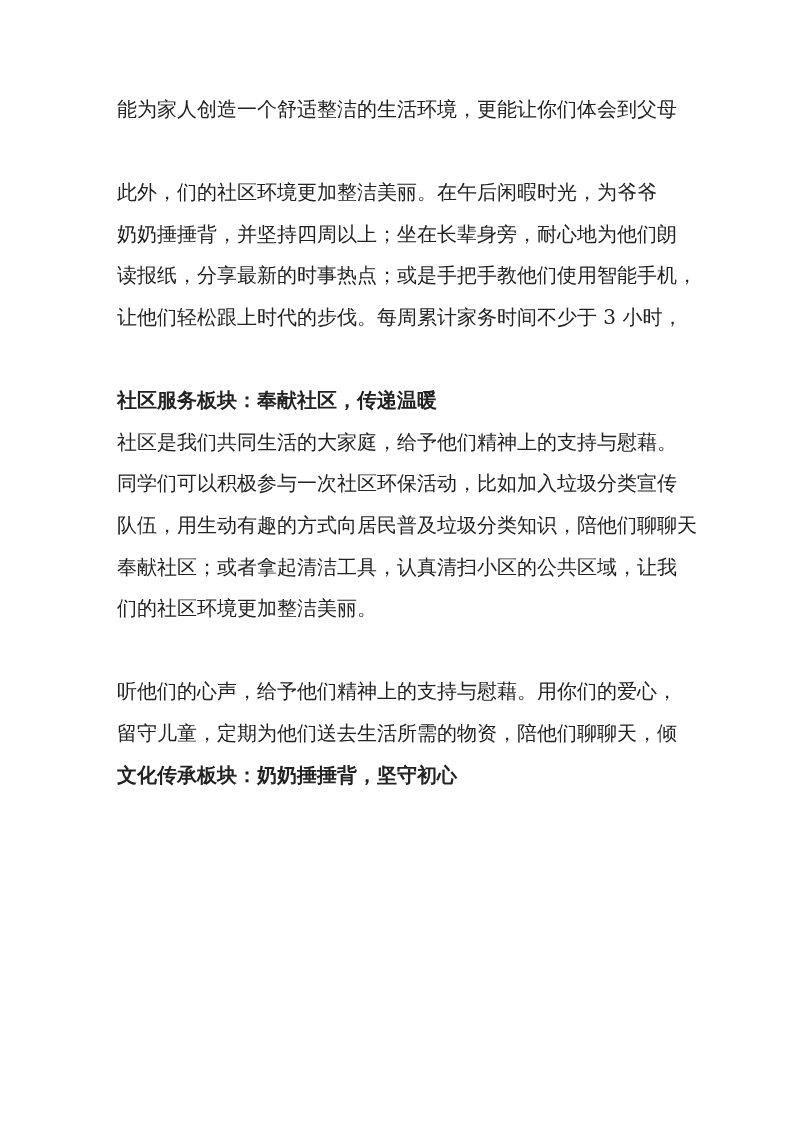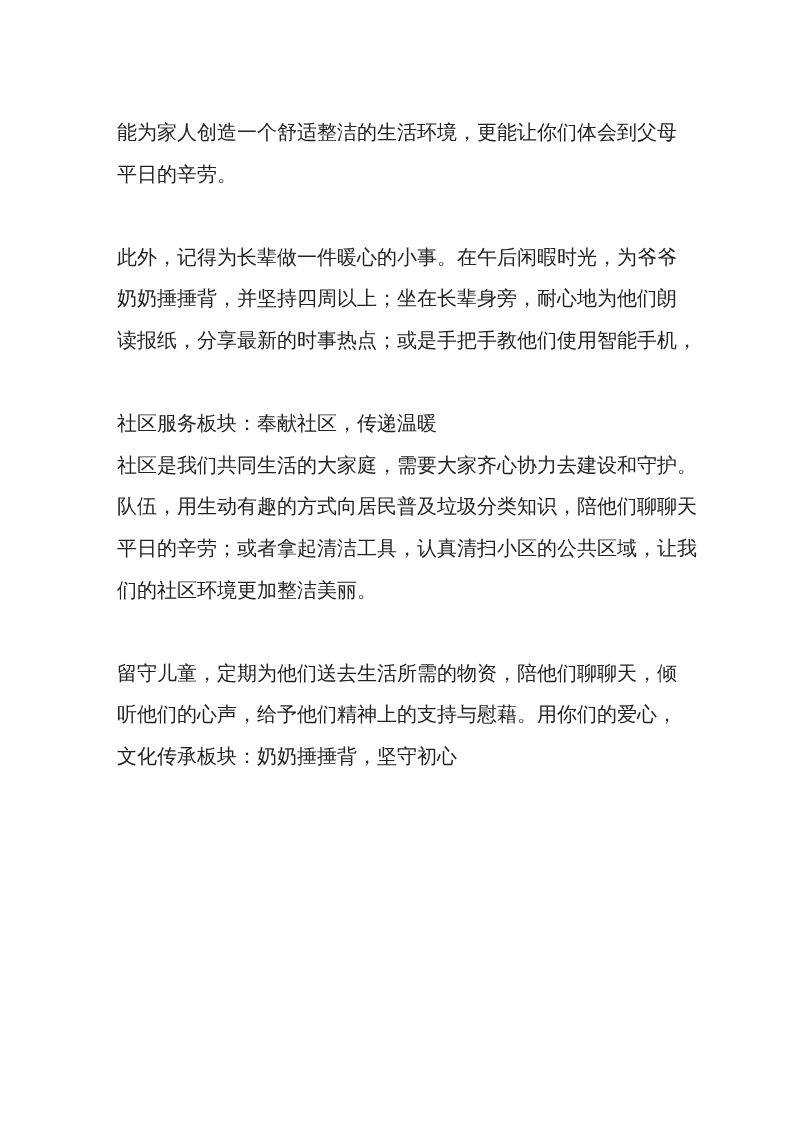--- a/index.html
+++ b/index.html
@@ -11,75 +11,76 @@
     position: relative;
     width: 793px;
     height: 1122px;
     background: #ffffff;
     overflow: hidden;
     font-family: "DejaVu Serif", serif;
   }
   .text-column {
     position: absolute;
     left: 117px;
-    top: 112px;
+    top: 89px;
     width: 566px;
     color: #222222;
     font-size: 20px;
     line-height: 41.6px;
   }
   .line {
     height: 41.6px;
     white-space: nowrap;
   }
   .spacer {
     height: 41.6px;
   }
   .heading .line {
     
-    font-weight: normal;
+    font-weight: bold;
   }
 </style>
 </head>
 <body>
 
 <div class="page">
   <div class="text-column">
 
     <div>
       <div class="line">能为家人创造一个舒适整洁的生活环境，更能让你们体会到父母</div>
-      <div class="line">平日的辛劳。</div>
     </div>
 
     <div class="spacer"></div>
 
     <div>
-      <div class="line">此外，记得为长辈做一件暖心的小事。在午后闲暇时光，为爷爷</div>
+      <div class="line">此外，们的社区环境更加整洁美丽。在午后闲暇时光，为爷爷</div>
       <div class="line">奶奶捶捶背，并坚持四周以上；坐在长辈身旁，耐心地为他们朗</div>
       <div class="line">读报纸，分享最新的时事热点；或是手把手教他们使用智能手机，</div>
+      <div class="line">让他们轻松跟上时代的步伐。每周累计家务时间不少于 3 小时，</div>
     </div>
 
     <div class="spacer"></div>
 
     <div class="heading">
       <div class="line">社区服务板块：奉献社区，传递温暖</div>
     </div>
 
     <div>
-      <div class="line">社区是我们共同生活的大家庭，需要大家齐心协力去建设和守护。</div>
+      <div class="line">社区是我们共同生活的大家庭，给予他们精神上的支持与慰藉。</div>
+      <div class="line">同学们可以积极参与一次社区环保活动，比如加入垃圾分类宣传</div>
       <div class="line">队伍，用生动有趣的方式向居民普及垃圾分类知识，陪他们聊聊天</div>
-      <div class="line">平日的辛劳；或者拿起清洁工具，认真清扫小区的公共区域，让我</div>
+      <div class="line">奉献社区；或者拿起清洁工具，认真清扫小区的公共区域，让我</div>
       <div class="line">们的社区环境更加整洁美丽。</div>
     </div>
 
     <div class="spacer"></div>
 
     <div>
+      <div class="line">听他们的心声，给予他们精神上的支持与慰藉。用你们的爱心，</div>
       <div class="line">留守儿童，定期为他们送去生活所需的物资，陪他们聊聊天，倾</div>
-      <div class="line">听他们的心声，给予他们精神上的支持与慰藉。用你们的爱心，</div>
     </div>
 
     <div class="heading">
       <div class="line">文化传承板块：奶奶捶捶背，坚守初心</div>
     </div>
 
   </div>
 </div>
 
 </body></html>

